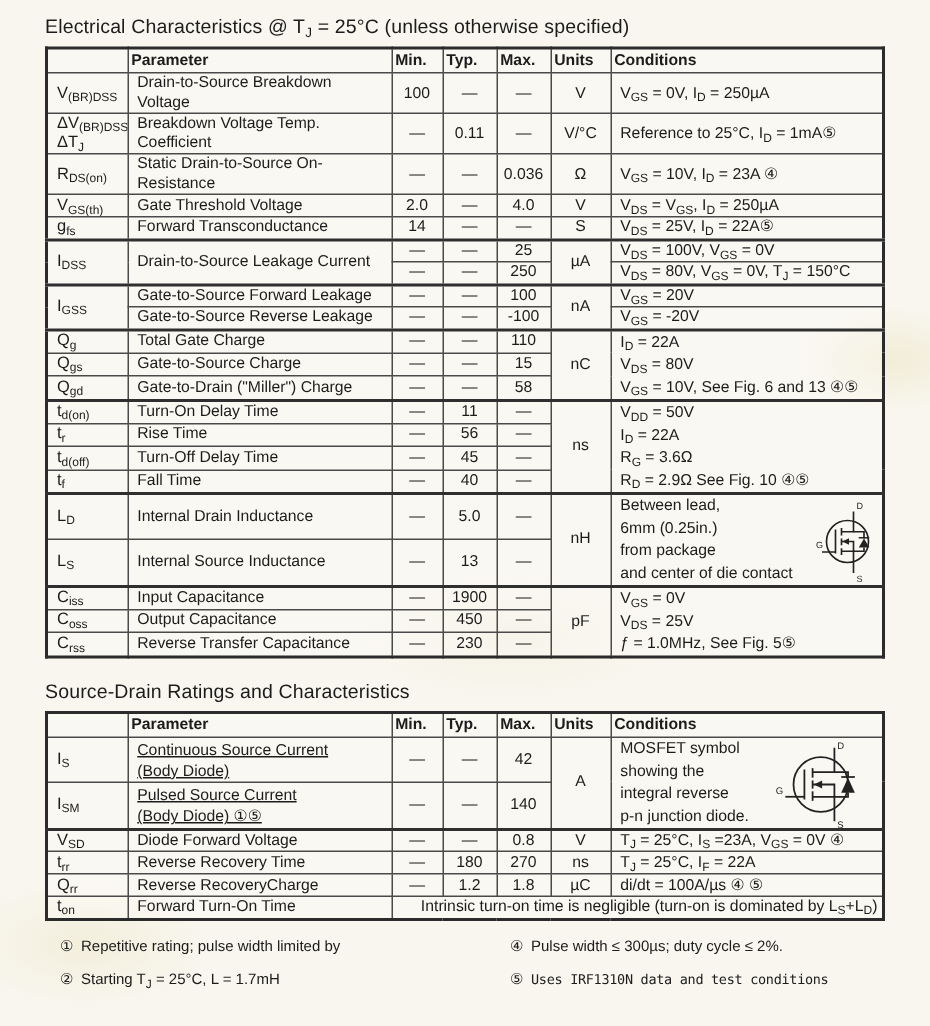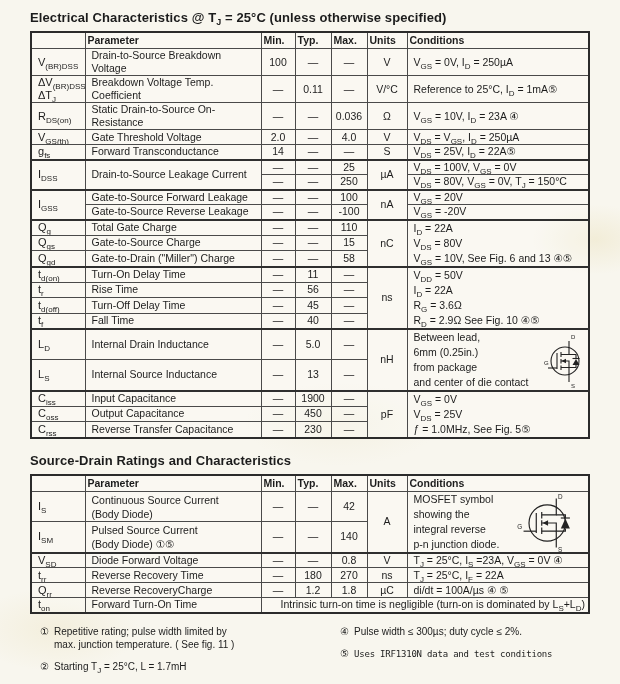--- a/index.html
+++ b/index.html
@@ -8,35 +8,35 @@
     background-color:#f8f6ee;
     background-image:
       radial-gradient(90px 50px at 96% 35%, rgba(224,209,150,.25), transparent 70%),
       radial-gradient(120px 60px at 9% 92%, rgba(224,209,150,.20), transparent 70%),
       radial-gradient(140px 60px at 55% 62%, rgba(218,204,150,.12), transparent 70%);
     font-family:"Liberation Sans", sans-serif;
     color:#1c1c1c;
     -webkit-font-smoothing:antialiased;
   }
   .sheet{padding:10px 0 0 30px;width:560px;}
-  .sec-title{font-size:13px;font-weight:bold;margin:0 0 6px 0;letter-spacing:.1px;}
+  .sec-title{font-size:13px;font-weight:normal;margin:0 0 6px 0;letter-spacing:.1px;}
   .sec-title sub{font-size:9px;}
   table{border-collapse:collapse;table-layout:fixed;width:558px;border:2px solid #2b2b2b;background:rgba(255,255,255,.25);}
   td,th{border:1px solid #4a4a4a;font-size:10.5px;line-height:13px;height:15px;padding:0 3px;overflow:hidden;box-sizing:border-box;}
   th{font-weight:bold;text-align:left;padding:1px 2px;height:16px;}
   tr.g td{border-top:2px solid #2f2f2f;}
   tr.tall td{height:30px;}
   td.sym{padding-left:6px;font-size:11px;}
   td.param{padding-left:6px;}
   td.num{text-align:center;}
   td.units{text-align:center;}
   td.cond{padding-left:6px;}
   td.cond-multi{vertical-align:top;position:relative;}
   .cond-text{white-space:pre-line;line-height:15px;}
-  td.param.two{white-space:pre-line;line-height:14px;padding-top:1px;}
+  td.param.two{white-space:pre-line;line-height:14px;padding-top:1px;text-decoration:underline;}
   td.span-cond{text-align:right;}
   sub{font-size:8px;line-height:0;vertical-align:-2.5px;}
   .icon-abs{position:absolute;}
   .mos-small{right:2px;top:2px;}
   .mos-large{right:6px;top:1px;}
   svg text{font-family:"Liberation Sans",sans-serif;fill:#222;}
   .gap{height:14px;}
   
   .notes{margin-top:12px;font-size:10px;line-height:12px;}
   .notes-heading{font-weight:bold;font-size:10.5px;margin:0 0 6px 10px;}
@@ -393,21 +393,20 @@
   </tbody>
     </table>
 
   <div class="notes">
     <div class="notes-cols">
       <div class="notes-col-left">
         <div class="note">
           <span class="nmark">①</span>
           <div class="nbody">
             <div>Repetitive rating;  pulse width limited by</div>
-            <div>max. junction temperature. ( See fig. 11 )</div>
           </div>
         </div>
         <div class="note">
           <span class="nmark">②</span>
           <div class="nbody">
             <div>Starting T<sub>J</sub> = 25°C, L = 1.7mH</div>
 
           </div>
         </div>
 

